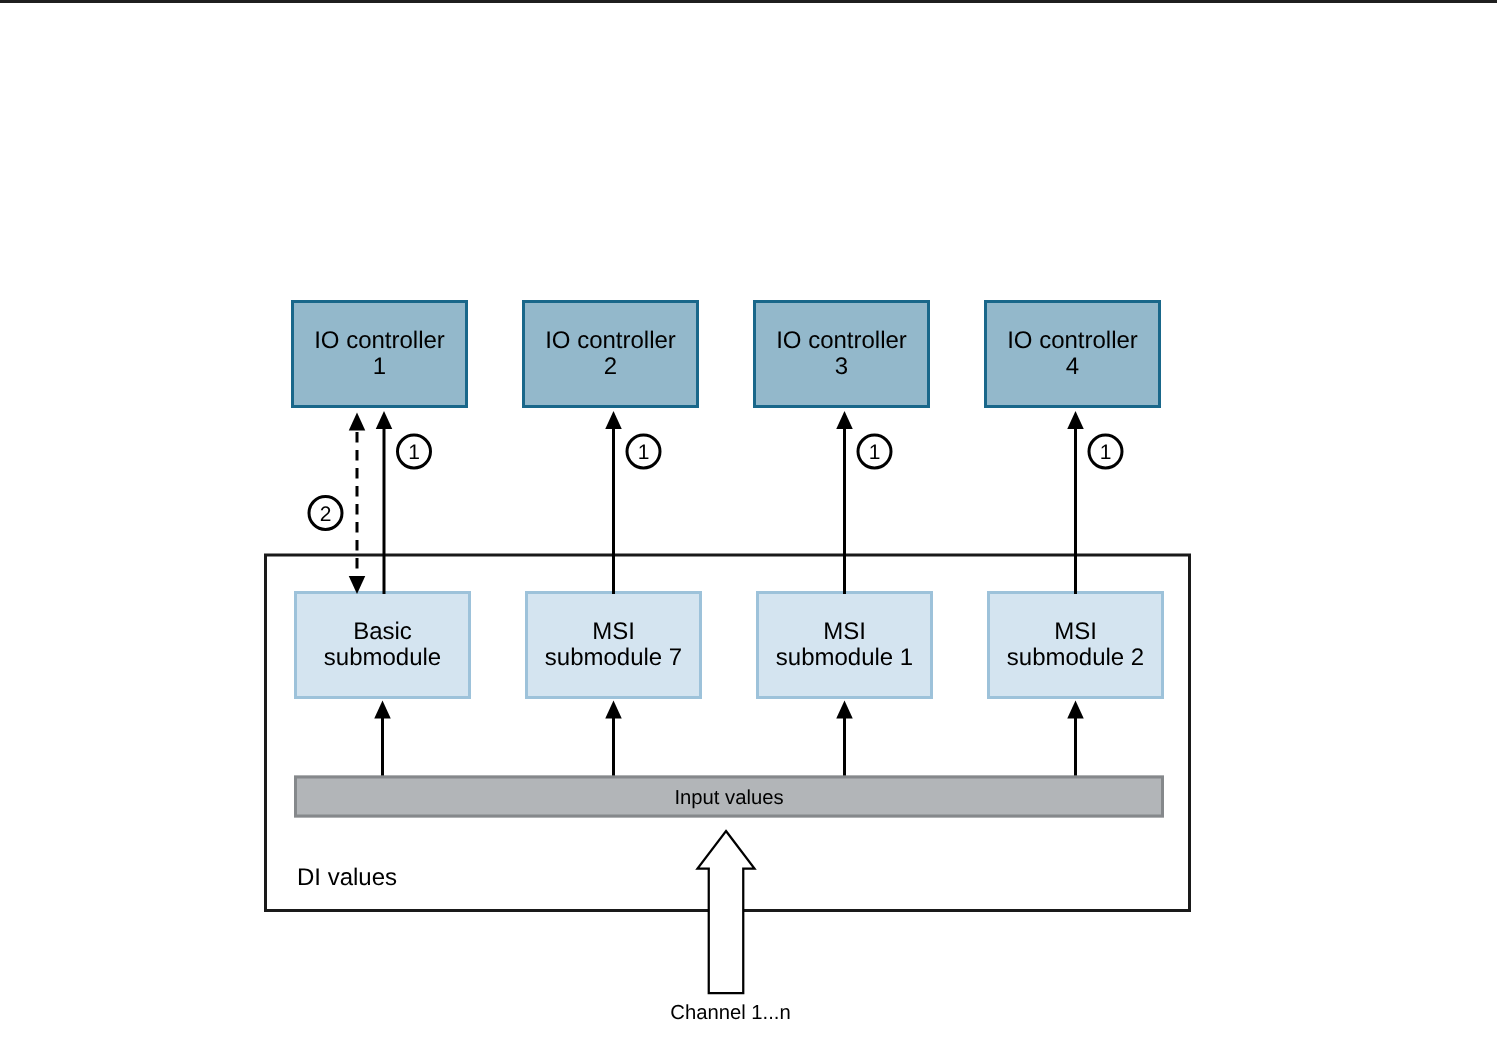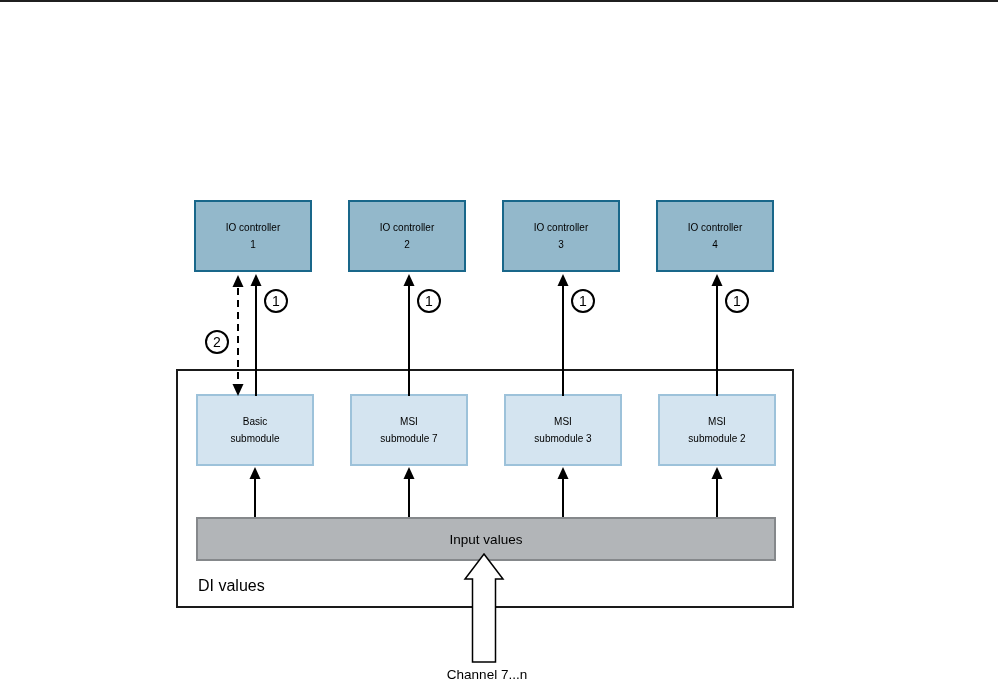--- a/index.html
+++ b/index.html
@@ -16,21 +16,21 @@
     position: absolute; left: 0; top: 0; width: 998px; height: 2px;
     background: var(--top-rule-color, #1f1f1f);
   }
   .box {
     position: absolute;
     box-sizing: border-box;
     width: 118px; height: 72px;
     display: flex; flex-direction: column;
     align-items: center; justify-content: center;
     text-align: center;
-    font-size: 10px; line-height: 17px;
+    font-size: 16px; line-height: 17px;
   }
   .controller {
     top: 200px;
     background: var(--controller-fill, #93b8cb);
     border: 2px solid var(--controller-border, #19678a);
   }
   .submodule {
     top: 394px;
     background: var(--submodule-fill, #d4e4f0);
     border: 2px solid var(--submodule-border, #9dc2da);
@@ -42,21 +42,21 @@
     box-sizing: border-box;
     border: 2px solid var(--di-module-border, #1a1a1a);
     background: #ffffff;
   }
   .di-label {
     position: absolute; left: 198px; top: 577px;
     font-size: 16px;
   }
   .input-bar {
     position: absolute;
-    left: 196px; top: 517px; width: 580px; height: 44px;
+    left: 196px; top: 517px; width: 580px; height: 28px;
     box-sizing: border-box;
     background: var(--input-bar-fill, #b2b5b8);
     border: 2px solid var(--input-bar-border, #85888b);
     display: flex; align-items: center; justify-content: center;
     font-size: 13.5px;
   }
   svg.overlay {
     position: absolute; left: 0; top: 0;
     pointer-events: none;
   }
@@ -114,21 +114,21 @@
   <div class="box submodule" style="left:196px">
     <span>Basic</span>
     <span>submodule</span>
   </div>
   <div class="box submodule" style="left:350px">
     <span>MSI</span>
     <span>submodule 7</span>
   </div>
   <div class="box submodule" style="left:504px">
     <span>MSI</span>
-    <span>submodule 3</span>
+    <span>submodule 1</span>
   </div>
   <div class="box submodule" style="left:658px">
     <span>MSI</span>
     <span>submodule 2</span>
   </div>
 
   <div class="input-bar">
     <span>Input values</span>
   </div>
 
@@ -186,15 +186,15 @@
   <div class="callout" style="left:571px; top:289px">
     <span>1</span>
   </div>
   <div class="callout" style="left:725px; top:289px">
     <span>1</span>
   </div>
   <div class="callout" style="left:205px; top:330px">
     <span>2</span>
   </div>
 
-  <div class="channel-label">Channel 7...n</div>
+  <div class="channel-label">Channel 1...n</div>
 
 </div>
 
 </body></html>

